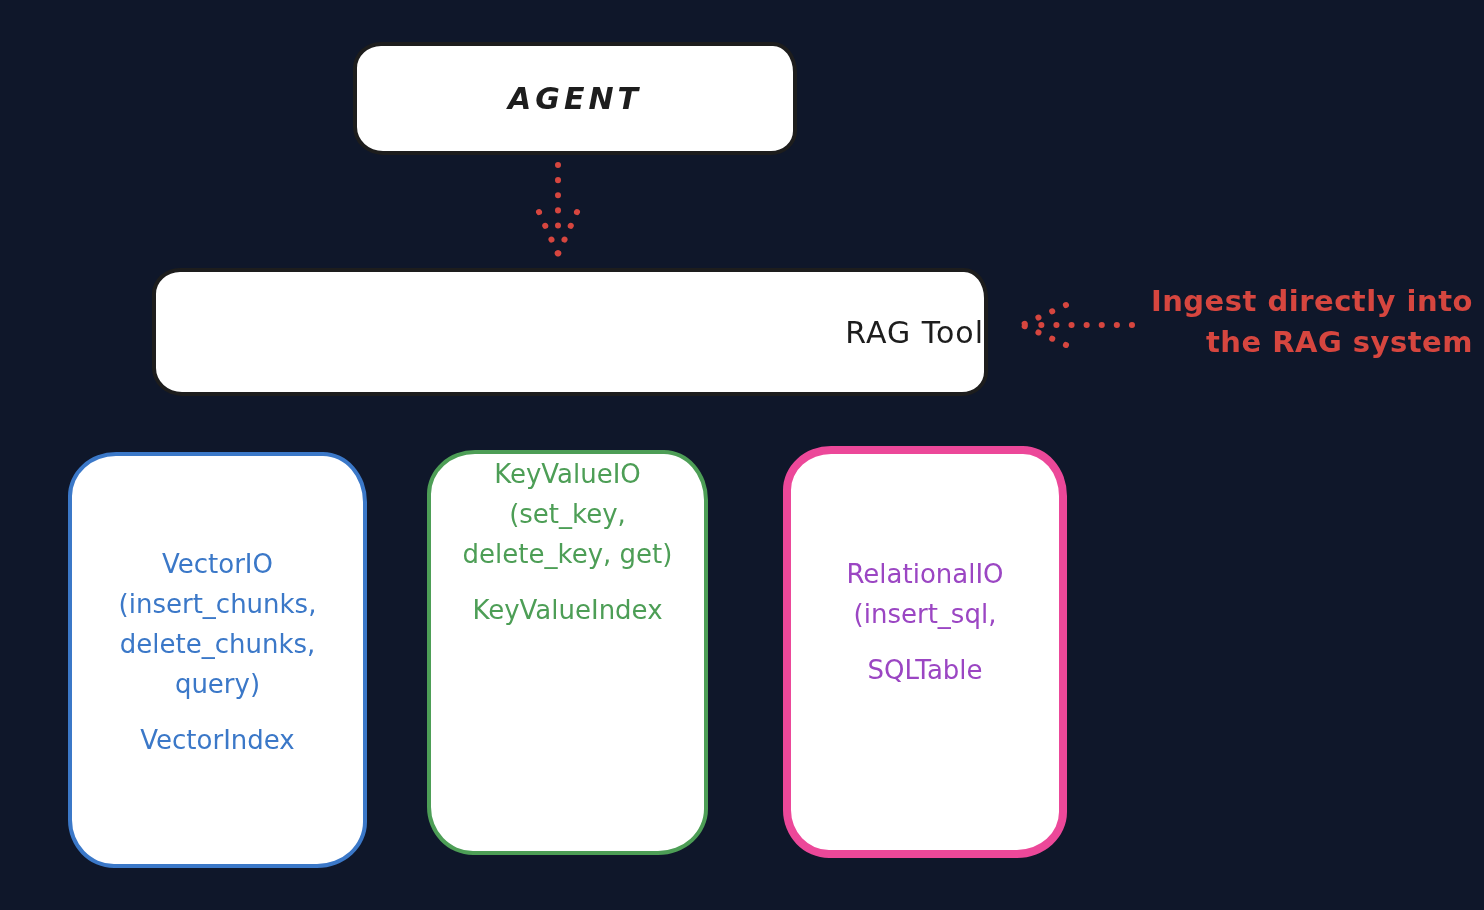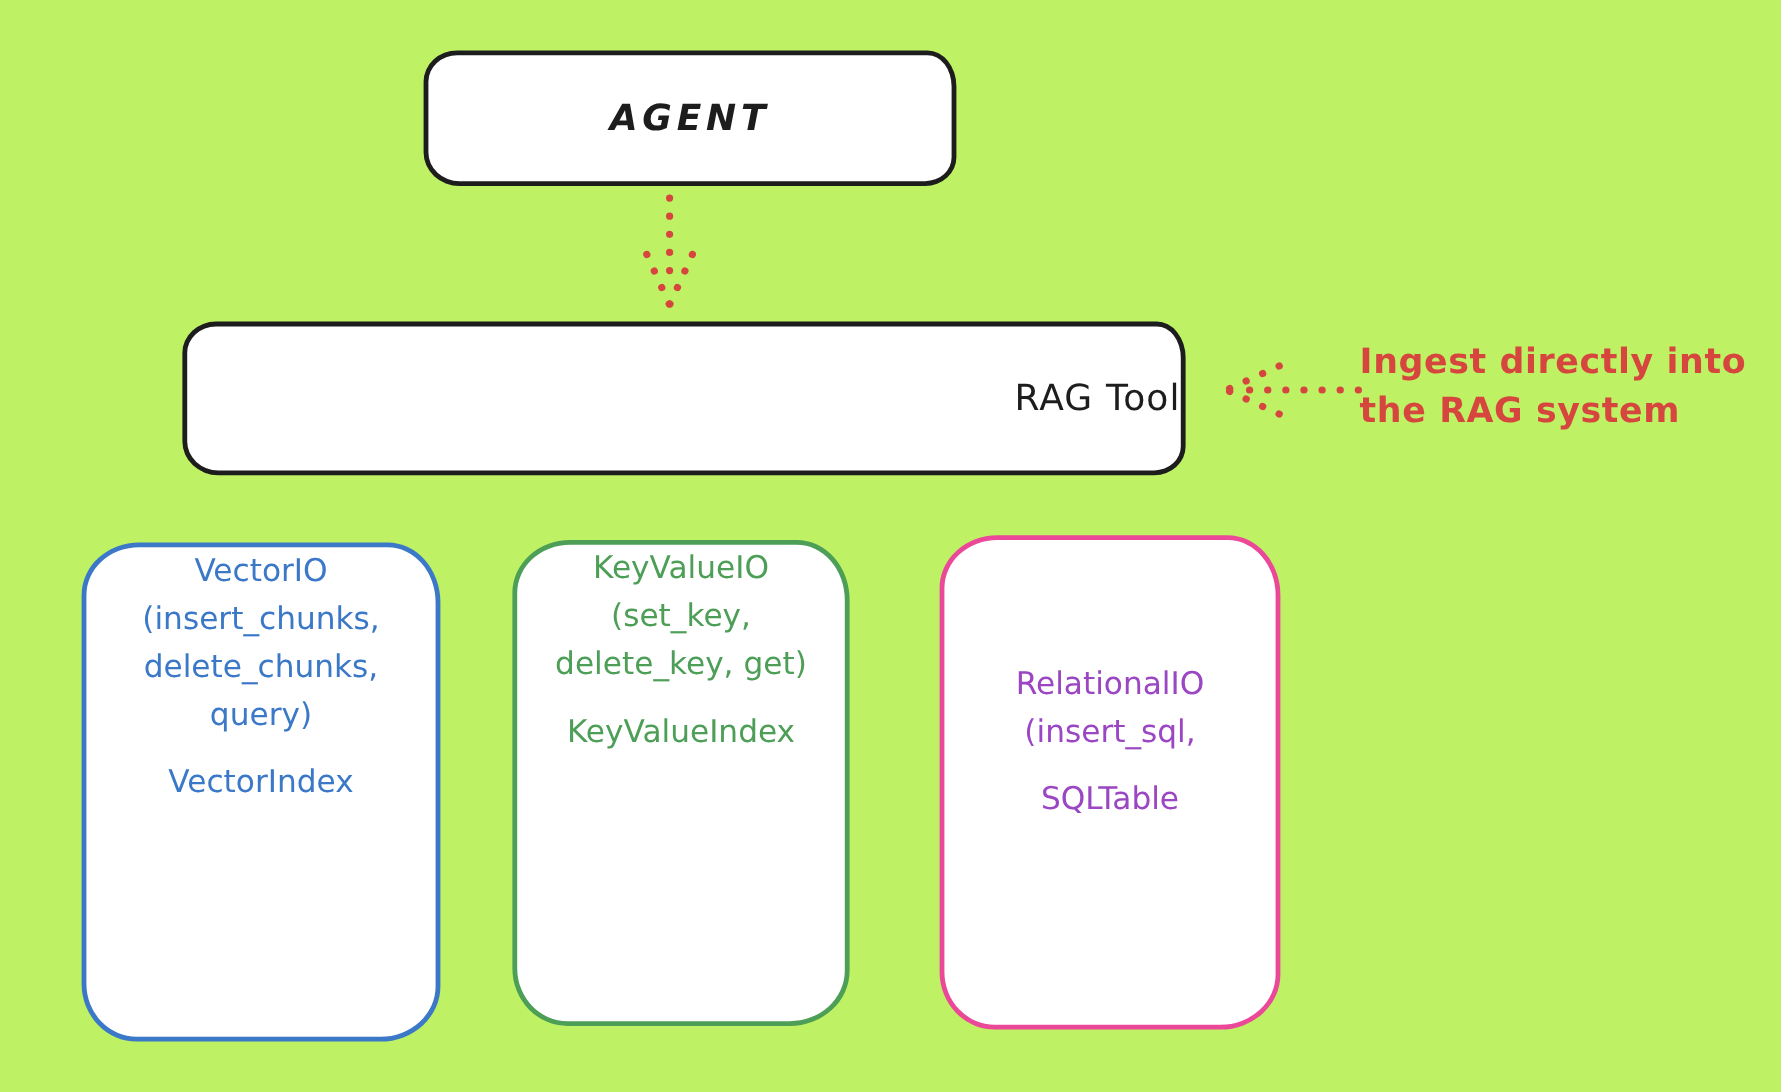--- a/index.html
+++ b/index.html
@@ -1,19 +1,19 @@
 <!DOCTYPE html>
 <html><head>
 <meta charset="utf-8">
 <style>
   html,body{margin:0;padding:0;background:#ffffff;}
   .canvas{
     position:relative;
     width:1484px;height:910px;
-    background:#bef264;
+    background:#0f172a;
     font-family:"DejaVu Sans", sans-serif;
     overflow:hidden;
   }
   .node{
     position:absolute;
     background:#ffffff;
     box-sizing:border-box;
     display:flex;align-items:center;justify-content:center;
   }
   .black-node{
@@ -30,36 +30,36 @@
   .store-node{
     border-radius:48px 44px 50px 46px / 44px 50px 46px 48px;
     flex-direction:column;
     justify-content:flex-start;
     align-items:center;
     text-align:center;
     font-size:26px;
     line-height:40px;
     font-weight:500;
   }
-  .vector-box{left:68px;top:452px;width:299px;height:416px;border:4px solid #3b78c8;color:#3b78c8;}
+  .vector-box{left:68px;top:452px;width:299px;height:416px;border:4px solid #3b78c8;color:#3b78c8;padding-top:88px;}
   .keyvalue-box{left:427px;top:450px;width:281px;height:405px;border:4px solid #4d9e56;color:#4d9e56;}
-  .relational-box{left:783px;top:446px;width:284px;height:412px;border:4px solid #ec4899;color:#9b46c3;padding-top:100px;}
+  .relational-box{left:783px;top:446px;width:284px;height:412px;border:8px solid #ec4899;color:#9b46c3;padding-top:100px;}
   .index-label{margin-top:16px;}
 
   .arrow-svg{position:absolute;}
   .arrow-down{left:530px;top:160px;}
   .arrow-left{left:1010px;top:296px;}
 
   .annotation{
     position:absolute;
     left:1133px;top:281px;width:340px;
     color:#d6463f;
     font-size:29px;line-height:41px;
     font-weight:700;
-    text-align:left;
+    text-align:right;
     letter-spacing:0.5px;
   }
 </style>
 </head>
 <body>
 
 <div class="canvas">
 
   <div class="node black-node agent-box">
     <span class="agent-label">AGENT</span>

